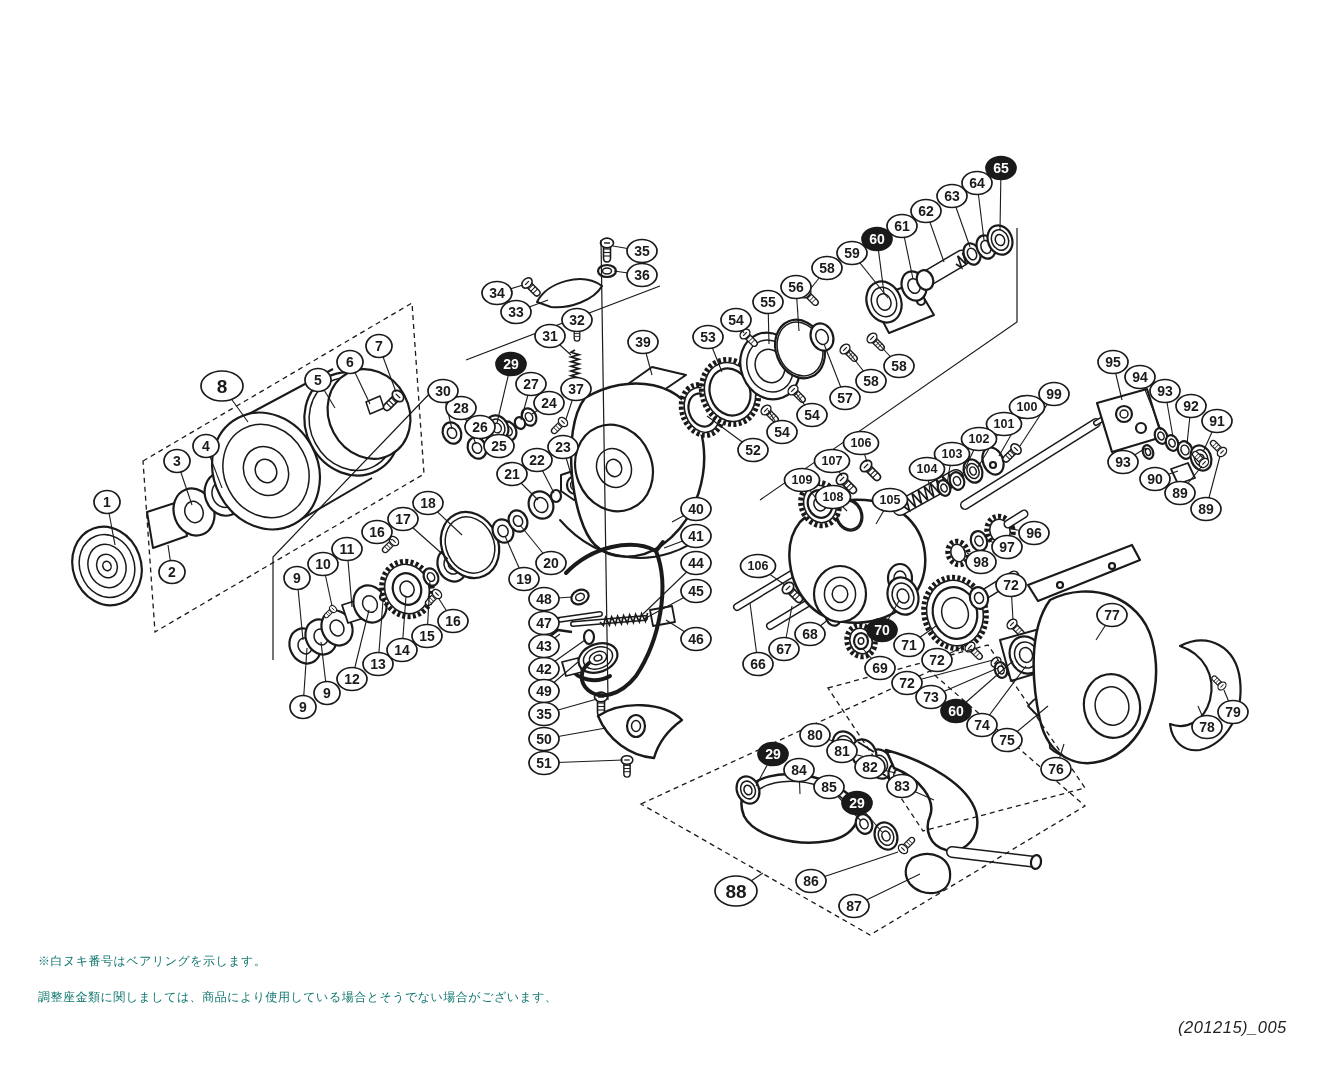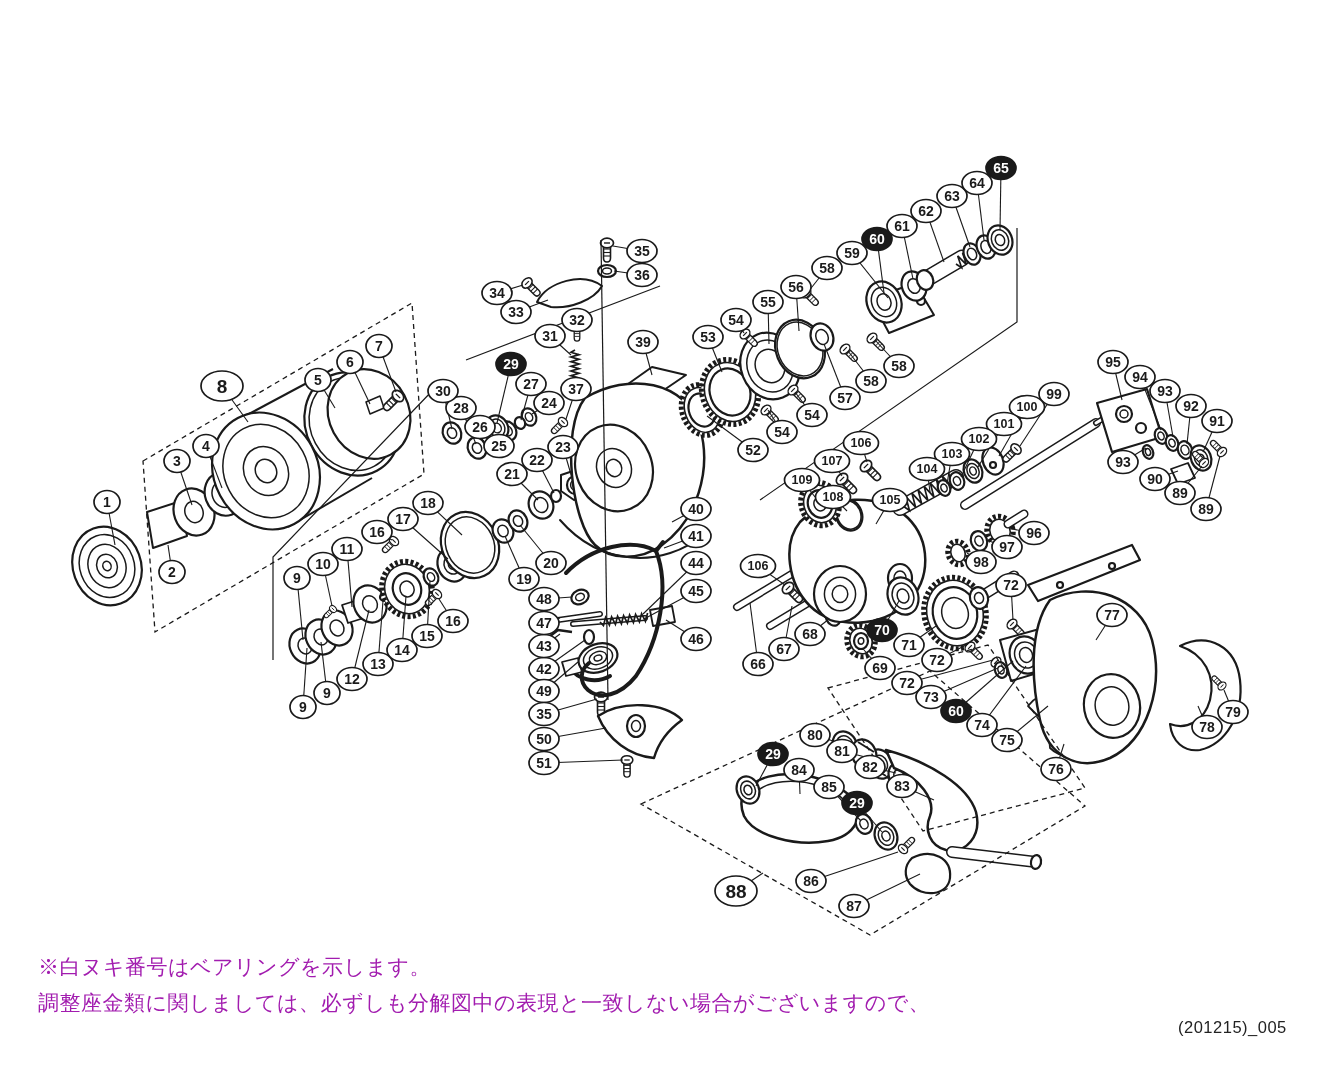--- a/index.html
+++ b/index.html
@@ -1,22 +1,22 @@
 <!DOCTYPE html>
 <html><head>
 <meta charset="utf-8">
 <style>
   html,body{margin:0;padding:0;background:#e8e8e8;font-family:"Liberation Sans",sans-serif;}
   #stage{position:relative;width:1325px;height:1074px;background:#ffffff;overflow:hidden;margin:0 auto;}
   #diagram-svg{position:absolute;left:0;top:0;}
-  .note{position:absolute;color:#a21caf;font-size:21px;letter-spacing:0.5px;white-space:nowrap;}
+  .note{position:absolute;color:#0f766e;font-size:12px;letter-spacing:0.5px;white-space:nowrap;}
   #note-bearing{left:38px;top:953px;}
   #note-disclaimer-1{left:38px;top:989px;}
   #note-disclaimer-2{left:38px;top:1014px;}
-  #doc-code{left:1178px;top:1018px;font-size:16.5px;color:#222;}
+  #doc-code{left:1178px;top:1018px;font-size:16.5px;color:#222;font-style:italic;}
 </style>
 </head>
 <body>
 
 <div id="stage">
   <svg id="diagram-svg" width="1325" height="1074" viewBox="0 0 1325 1074">
     <g id="layer-parts">
         <g transform="translate(107,566) rotate(-20)">
           <ellipse cx="0" cy="0" rx="34" ry="40" fill="#ffffff" stroke="#1a1a1a" stroke-width="2.2"></ellipse>
           <ellipse cx="0" cy="0" rx="27.200000000000003" ry="32" fill="none" stroke="#1a1a1a" stroke-width="1.5"></ellipse>
@@ -1281,15 +1281,15 @@
           <ellipse cx="833" cy="497" rx="17.5" ry="11.5" fill="#ffffff" stroke="#1a1a1a" stroke-width="1.7"></ellipse>
           <text x="833" y="497" text-anchor="middle" dominant-baseline="central" fill="#1a1a1a" font-family="&quot;Liberation Sans&quot;, sans-serif" font-size="12.5" font-weight="bold">108</text>
         </g>
         <g>
           <ellipse cx="802" cy="480" rx="17.5" ry="11.5" fill="#ffffff" stroke="#1a1a1a" stroke-width="1.7"></ellipse>
           <text x="802" y="480" text-anchor="middle" dominant-baseline="central" fill="#1a1a1a" font-family="&quot;Liberation Sans&quot;, sans-serif" font-size="12.5" font-weight="bold">109</text>
         </g>
       </g>
   </svg>
   <div class="note" id="note-bearing">※白ヌキ番号はベアリングを示します。</div>
-  <div class="note" id="note-disclaimer-1">調整座金類に関しましては、必ずしも分解図中の表現と一致しない場合がございますので、</div>
+  <div class="note" id="note-disclaimer-1">調整座金類に関しましては、商品により使用している場合とそうでない場合がございます、</div>
   <div class="note" id="doc-code">(201215)_005</div>
 </div>
 
 </body></html>

